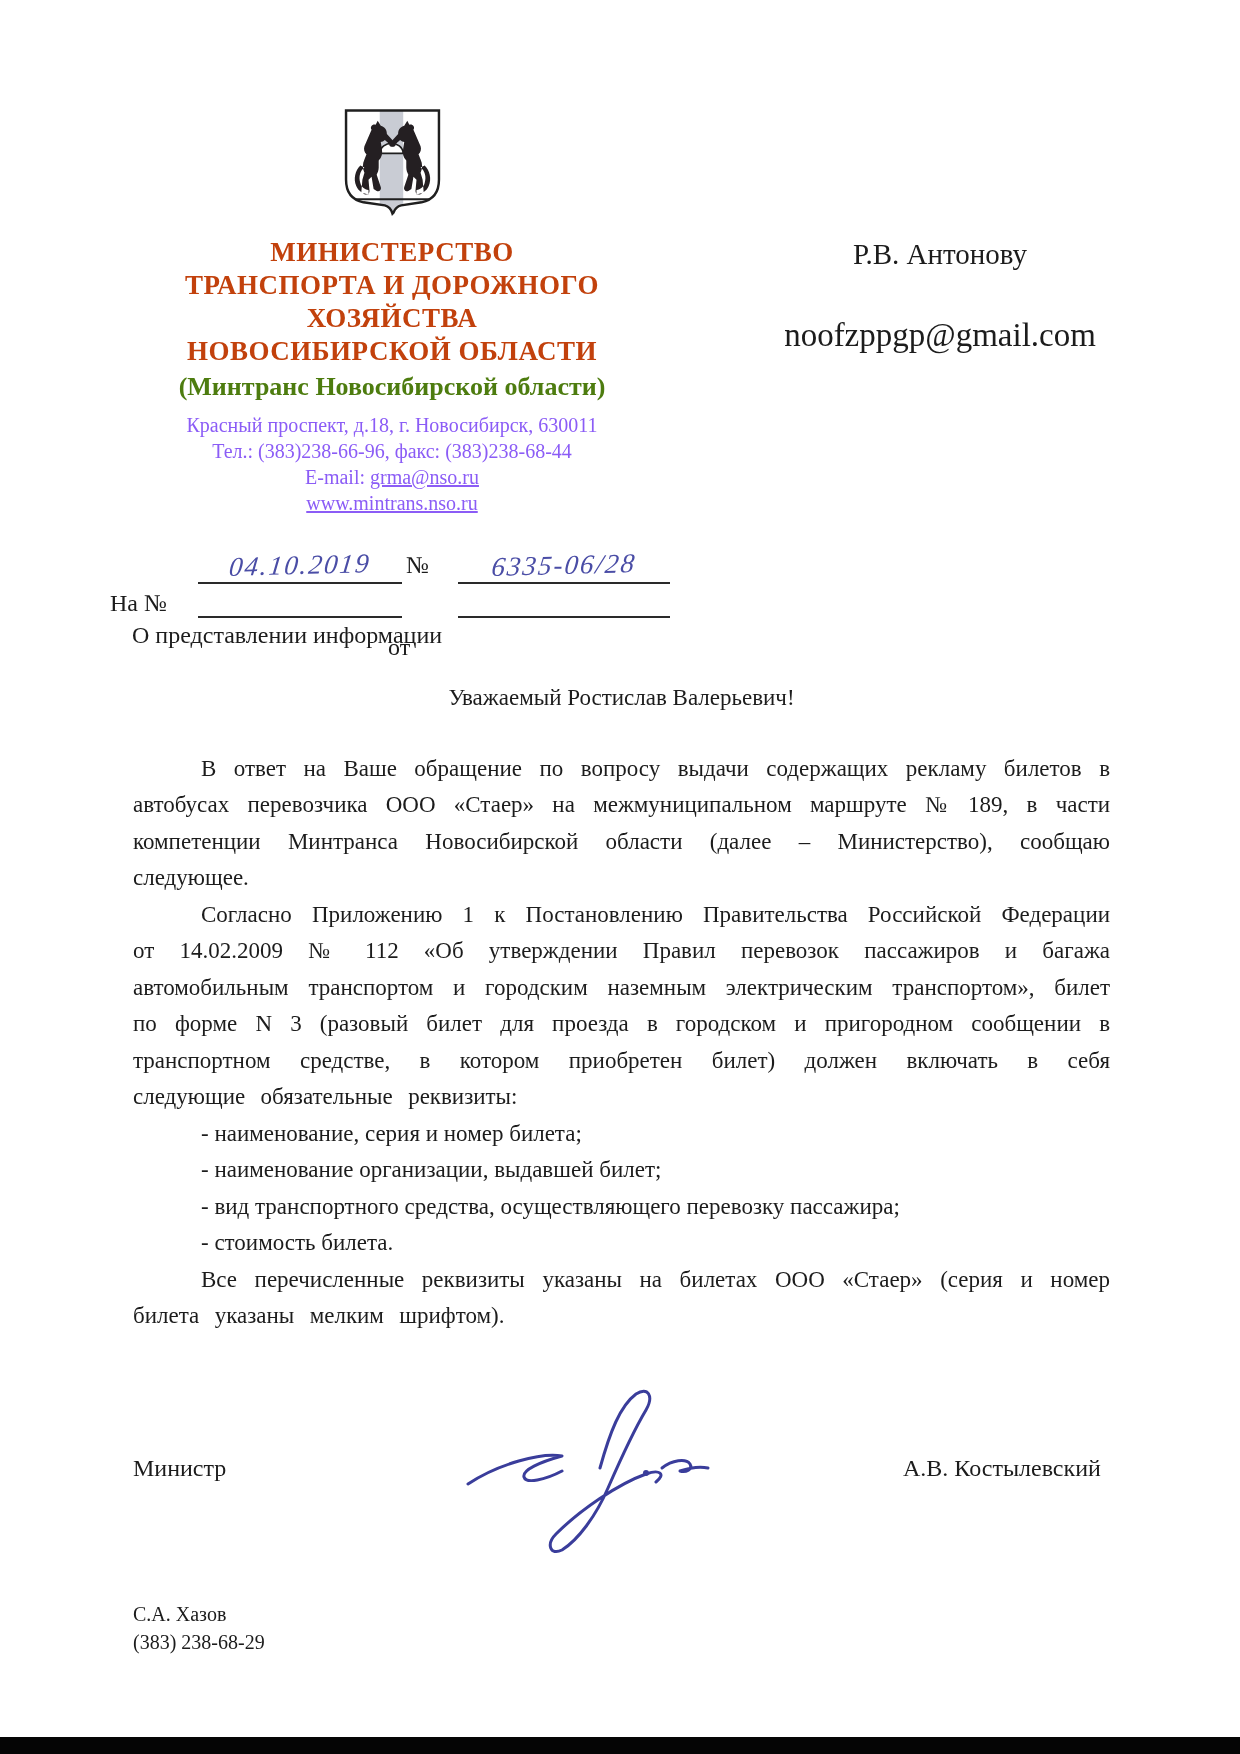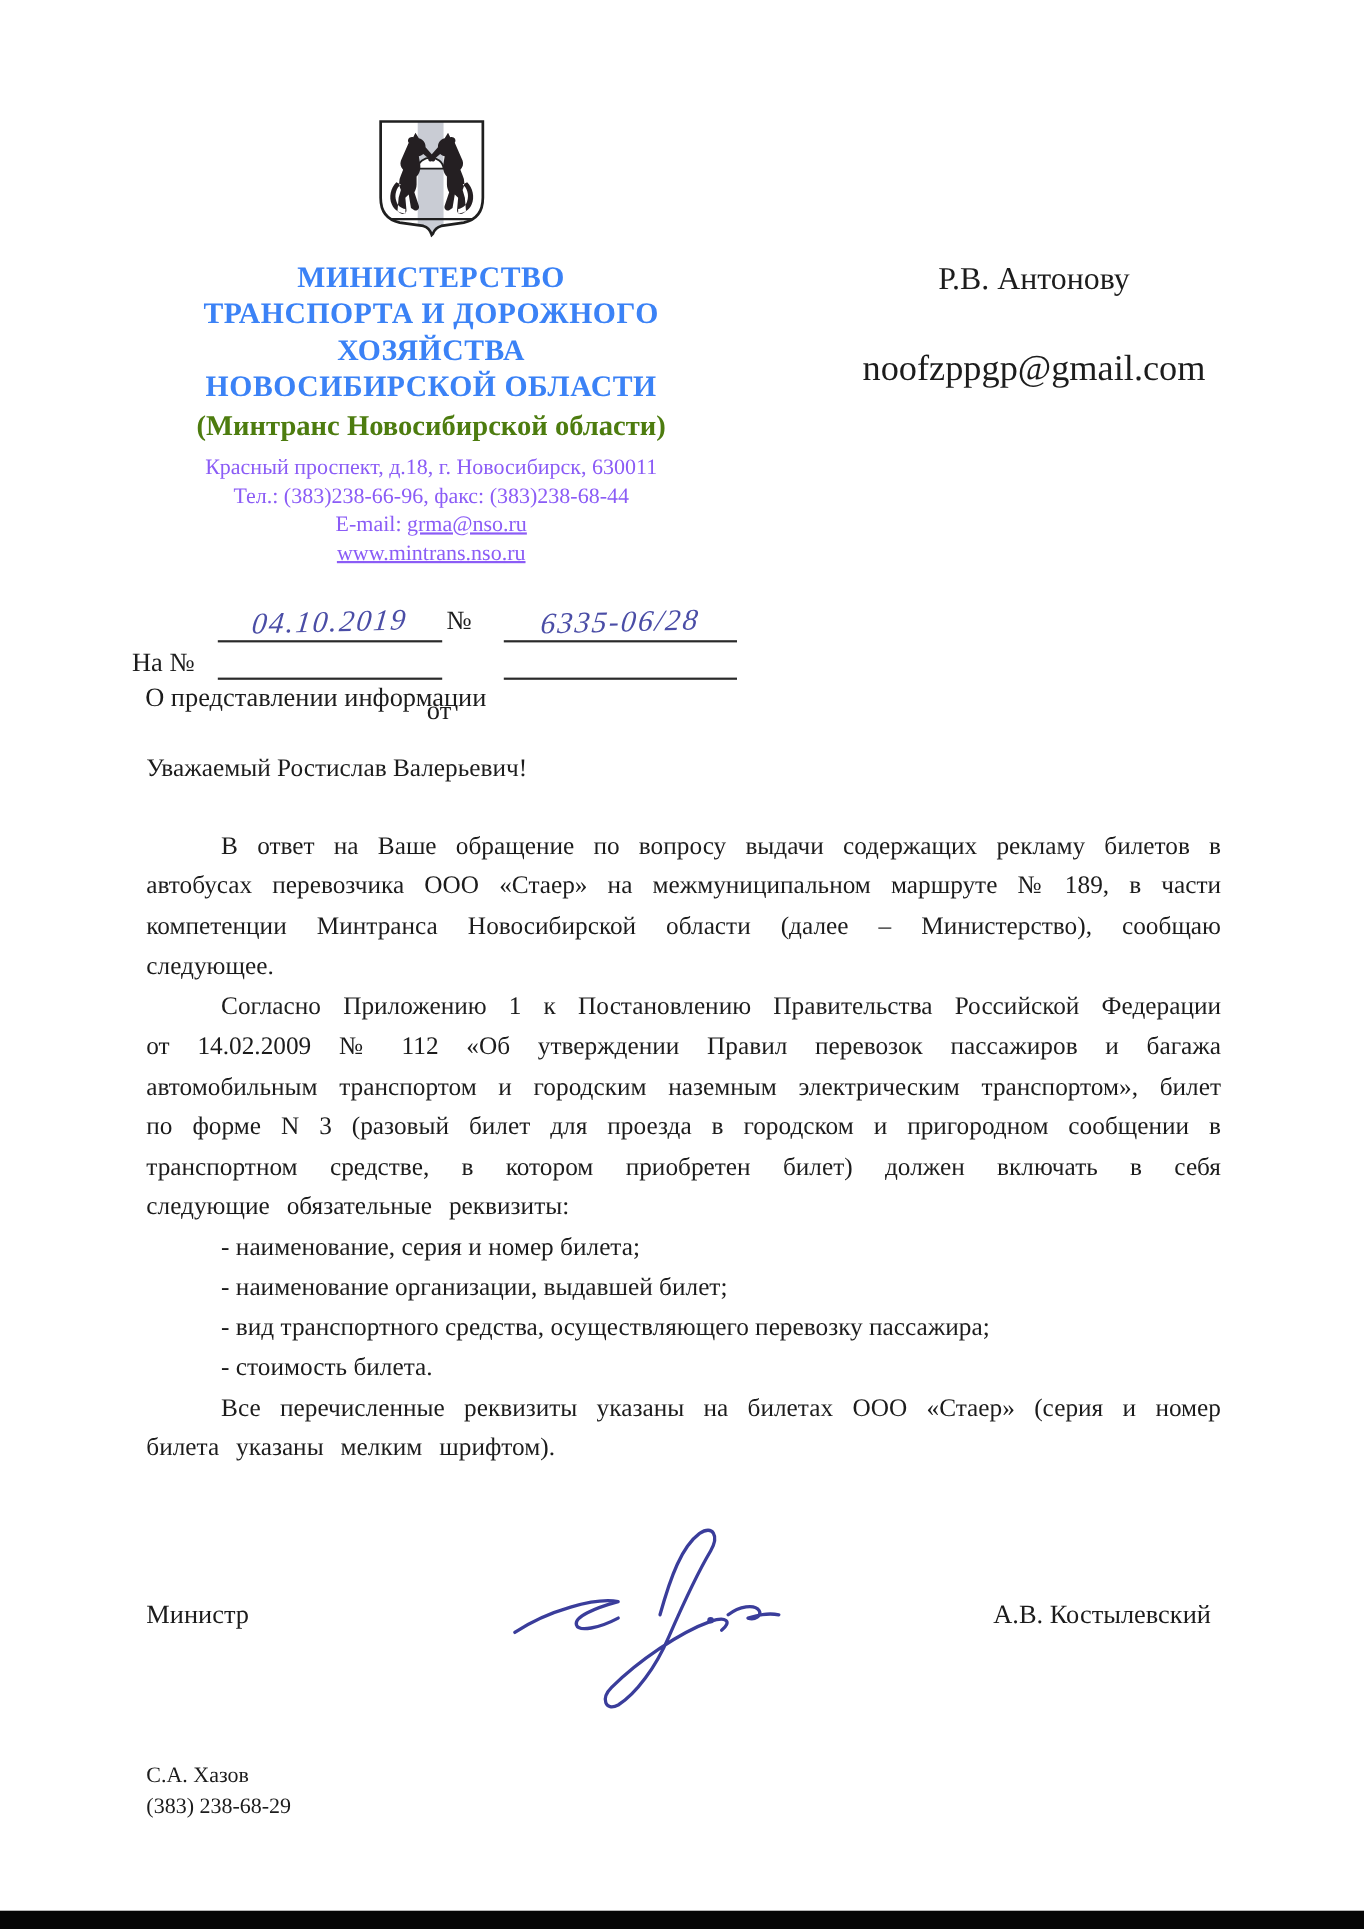--- a/index.html
+++ b/index.html
@@ -13,21 +13,21 @@
     overflow:hidden;
   }
   
   .letterhead{
     position:absolute;left:128px;top:108px;width:528px;
     text-align:center;
   }
   .coat{display:block;margin:0 auto 20px auto;}
   .ministry-name{
     font-weight:bold;font-size:27px;line-height:33px;
-    letter-spacing:.5px;color:#3b82f6;
+    letter-spacing:.5px;color:#c2410c;
   }
   .ministry-short{
     font-weight:bold;font-size:26px;line-height:34px;margin-top:2px;color:#4d7c0f;
   }
   .contact{font-size:20px;line-height:26px;margin-top:8px;color:#8b5cf6;}
   .u{text-decoration:underline;}
   
   .recipient{position:absolute;left:740px;top:238px;width:400px;text-align:center;}
   .recipient-name{font-size:29px;}
   .recipient-email{font-size:33px;margin-top:46px;font-family:Liberation Serif, serif;}
@@ -42,21 +42,21 @@
     transform:rotate(-1.5deg) skewX(-8deg);
     display:block;text-align:center;
     line-height:30px;
   }
   .subject{position:absolute;left:132px;top:622px;font-size:24px;}
   
   .body-block{
     position:absolute;left:133px;top:680px;width:977px;
     font-size:23px;line-height:36.5px;
   }
-  .salutation{text-align:left;margin:0 0 34px 0;}
+  .salutation{text-align:center;margin:0 0 34px 0;}
   .body-block p{
     margin:0;text-align:justify;text-indent:68px;
     word-spacing:.42em;
   }
   .body-block .li{padding-left:68px;}
   
   .sig-position{position:absolute;left:133px;top:1455px;font-size:24px;}
   .sig-name{position:absolute;left:903px;top:1455px;font-size:24px;}
   .sig-svg{position:absolute;left:450px;top:1372px;}
   
@@ -111,21 +111,21 @@
   </div>
 
   <div class="ref-line" style="left:198px;top:550px;width:204px;height:32px;">
     <span class="hw">04.10.2019</span>
   </div>
   <div class="ref-label" style="left:406px;top:552px;">№</div>
   <div class="ref-line" style="left:458px;top:550px;width:212px;height:32px;">
     <span class="hw">6335-06/28</span>
   </div>
 
-  <div class="ref-label" style="left:120px;top:590px;">На №</div>
+  <div class="ref-label" style="left:110px;top:590px;">На №</div>
   <div class="ref-line" style="left:198px;top:588px;width:204px;height:28px;"></div>
   <div class="ref-label" style="left:388px;top:590px;margin-top:44px;">от</div>
   <div class="ref-line" style="left:458px;top:588px;width:212px;height:28px;"></div>
 
   <div class="subject">О представлении информации</div>
 
   <div class="body-block">
     <div class="salutation">Уважаемый Ростислав Валерьевич!</div>
     <p>В ответ на Ваше обращение по вопросу выдачи содержащих рекламу билетов в автобусах перевозчика ООО «Стаер» на межмуниципальном маршруте № 189, в части компетенции Минтранса Новосибирской области (далее – Министерство), сообщаю следующее.</p>
     <p>Согласно Приложению 1 к Постановлению Правительства Российской Федерации от 14.02.2009 № 112 «Об утверждении Правил перевозок пассажиров и багажа автомобильным транспортом и городским наземным электрическим транспортом», билет по форме N 3 (разовый билет для проезда в городском и пригородном сообщении в транспортном средстве, в котором приобретен билет) должен включать в себя следующие обязательные реквизиты:</p>

